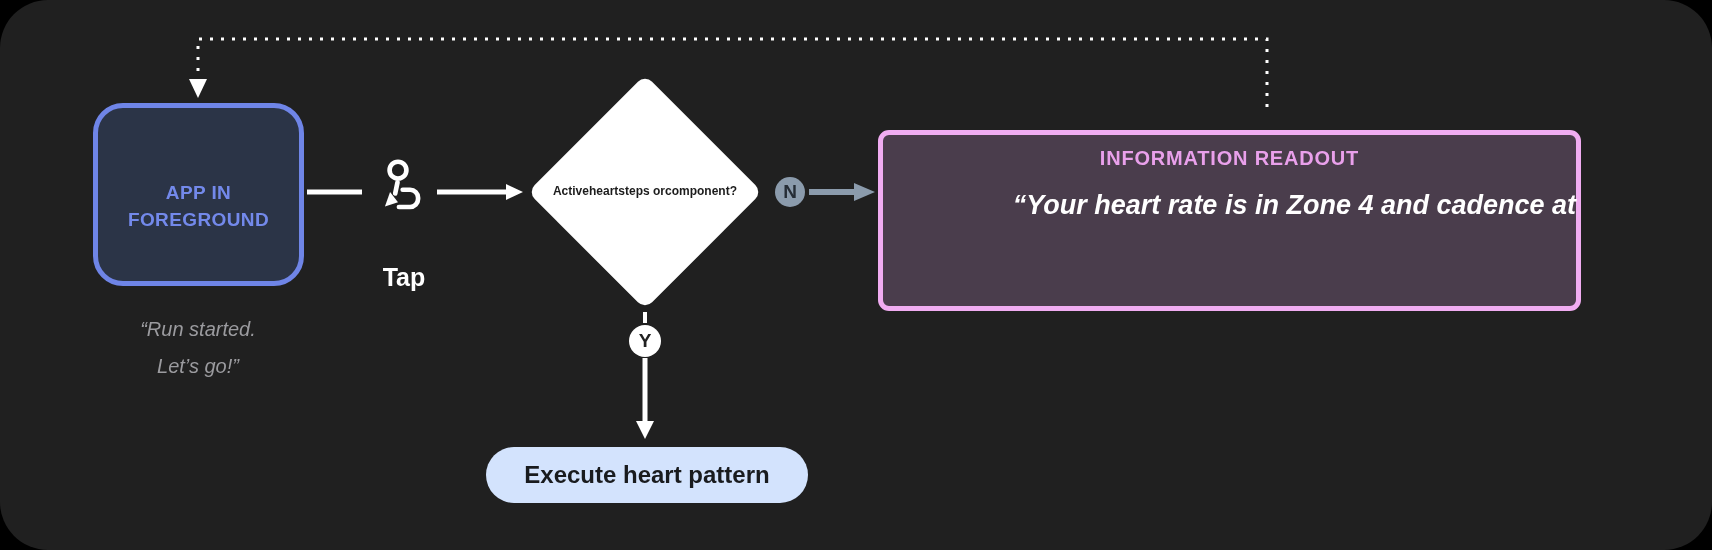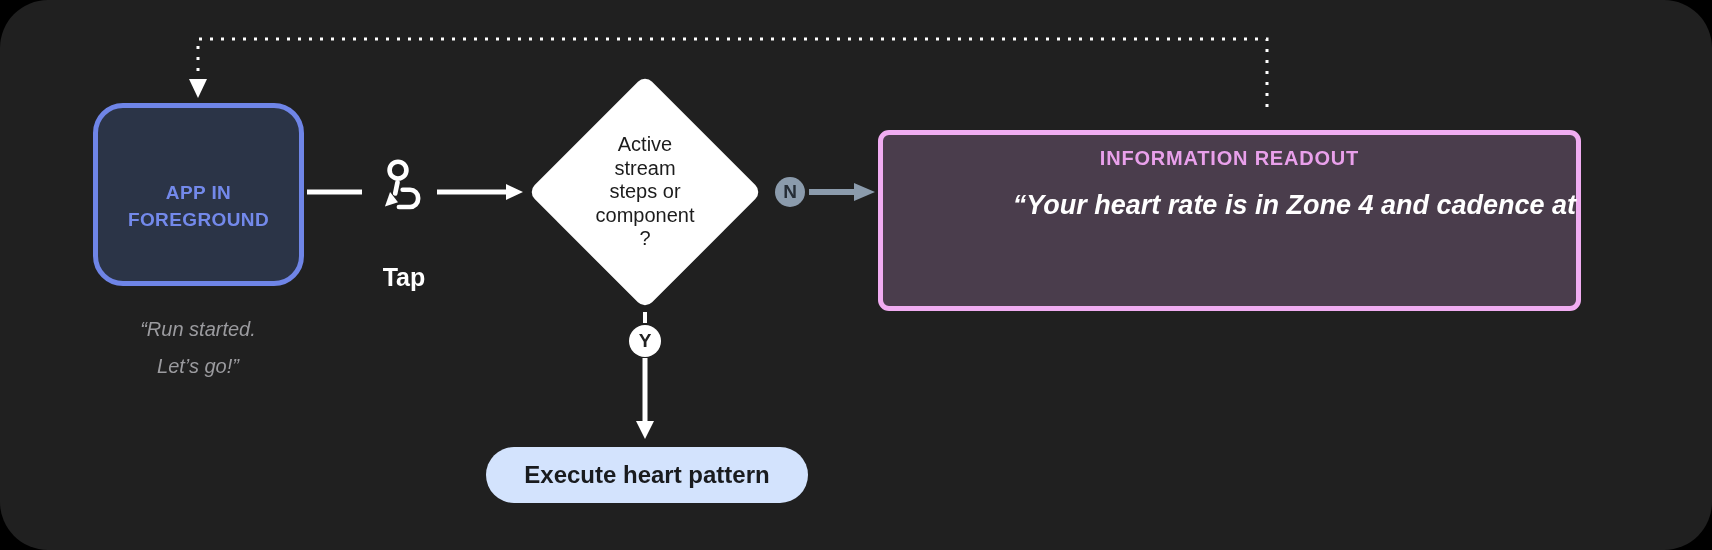--- a/index.html
+++ b/index.html
@@ -36,22 +36,22 @@
   .tap-label{
     position:absolute;left:369px;top:225px;width:70px;text-align:center;
     color:var(--white,#fff);font-size:25px;font-weight:bold;margin-top:38px;
   }
   .diamond{
     position:absolute;left:562px;top:109px;width:166px;height:166px;
     background:var(--diamond-fill,#fff);border-radius:10px;transform:rotate(45deg);
   }
   .diamond-text{
     position:absolute;left:552px;top:109px;width:186px;height:166px;
-    display:flex;flex-direction:column;align-items:center;justify-content:center;
-    color:var(--diamond-text,#1C1C1C);font-size:20px;line-height:23.5px;font-weight:normal;text-align:center;
+    display:flex;flex-direction:row;align-items:center;justify-content:center;
+    color:var(--diamond-text,#1C1C1C);font-size:12px;line-height:23.5px;font-weight:bold;text-align:center;
   }
   .badge{
     position:absolute;border-radius:50%;display:flex;align-items:center;justify-content:center;
     font-weight:800;
   }
   .n-badge{
     left:775px;top:177px;width:30px;height:30px;background:var(--n-badge,#8B9BAC);
     color:var(--badge-letter,#262D36);font-size:19px;
   }
   .y-badge{
@@ -117,21 +117,21 @@
       <circle cx="30" cy="13" r="9" fill="none" stroke="#fff" stroke-width="5"></circle>
       <line x1="29.5" y1="26" x2="27" y2="38" stroke="#fff" stroke-width="5" stroke-linecap="round"></line>
       <polygon points="16,52 30,47.5 21.5,36.5" fill="#fff"></polygon>
       <path d="M35 34 H43 A8.5 8.5 0 0 1 51.5 42.5 V44 A8.5 8.5 0 0 1 43 52.5 H31" fill="none" stroke="#fff" stroke-width="5" stroke-linecap="round" stroke-linejoin="round"></path>
     </svg>
     <div class="tap-label">Tap</div>
 
     <div class="diamond"></div>
     <div class="diamond-text">
       <div>Active</div>
-      <div>stream</div>
+      <div>heart</div>
       <div>steps or</div>
       <div>component</div>
       <div>?</div>
     </div>
 
     <div class="badge n-badge">
       <span>N</span>
     </div>
     <div class="badge y-badge">
       <span>Y</span>

